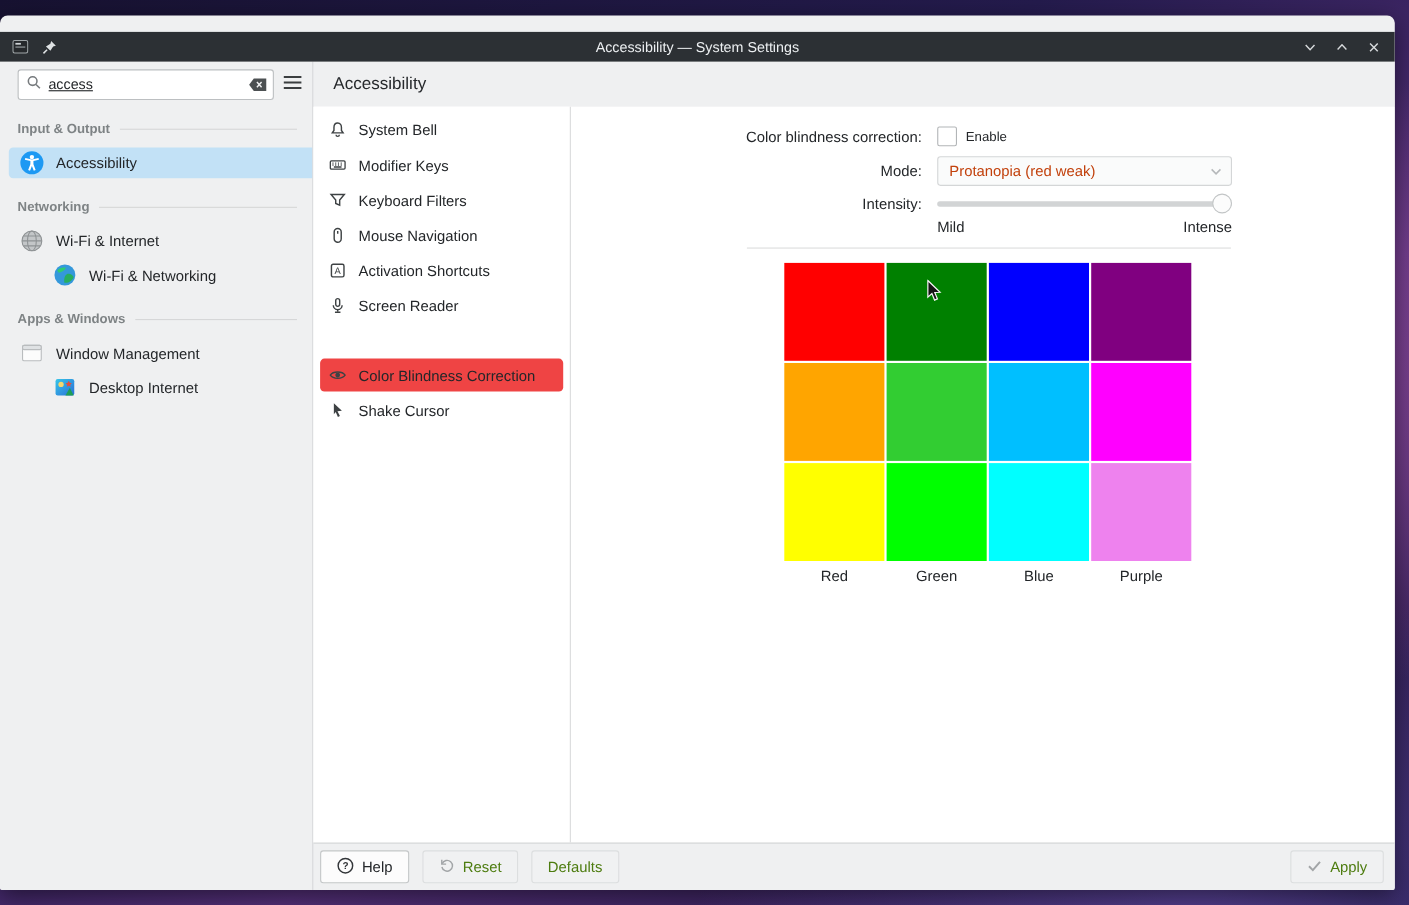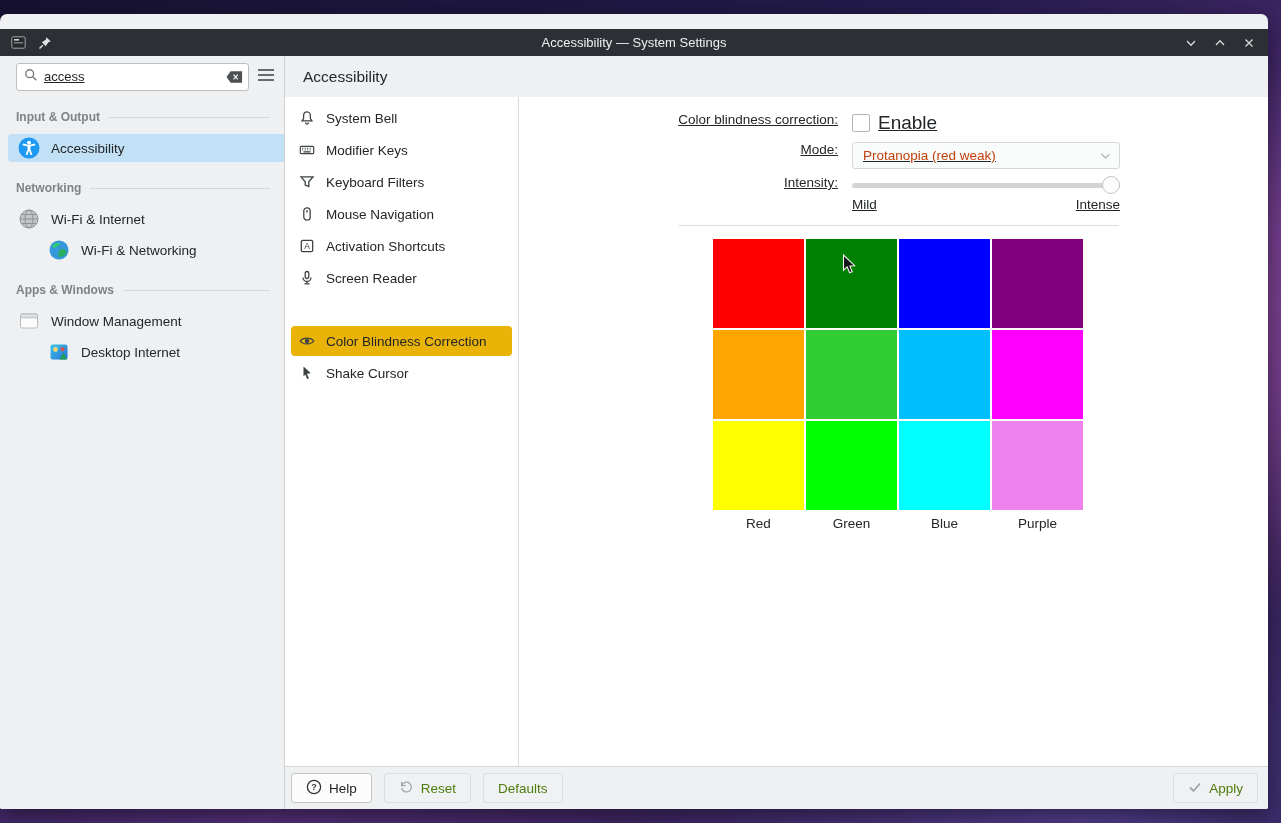--- a/index.html
+++ b/index.html
@@ -55,33 +55,33 @@
   .nav-ic { display:inline-flex; width:22px; height:22px; }
   
   .right-col { flex:1; display:flex; flex-direction:column; min-width:0; }
   .page-header { height:41px; flex:0 0 41px; background:#eff0f1; display:flex; align-items:center; padding-left:18px; font-size:15.5px; color:#26292c; }
   .main-row { flex:1; display:flex; background:#ffffff; min-height:0; }
   .subnav { width:234px; flex:0 0 234px; border-right:1px solid #dadbdc; padding-top:4px; background:#fff; }
   .sub-item {
     height:30px; margin:2px 6px; padding:0 8px; display:flex; align-items:center; gap:11px;
     font-size:13.5px; border-radius:4px; cursor:pointer;
   }
-  .sub-item.selected { background:#eab308;margin-top:33px; }
+  .sub-item.selected { background:#ef4444;margin-top:33px; }
   .sub-ic { display:inline-flex; width:16px; height:16px; }
   
   .content { flex:1; padding-top:15px; min-width:0; }
-  .form-row { display:flex; align-items:flex-start; height:24px; margin-bottom:6px;text-decoration:underline; }
+  .form-row { display:flex; align-items:center; height:24px; margin-bottom:6px; }
   .form-row.mode { height:27px; }
   .form-row.intensity { height:20px; margin-bottom:2px; }
   .form-row.minmax { height:18px; margin-bottom:0; }
   .form-label { width:326px; flex:0 0 326px; text-align:right; padding-right:7px; font-size:13.5px; }
   .ctl { width:268px; display:flex; align-items:center; gap:8px; margin-left:7px; }
   .ctl.between { justify-content:space-between; font-size:13.5px; }
   .checkbox { width:18px; height:18px; background:#fff; border:1px solid #b2b5b7; border-radius:2px; cursor:pointer; }
-  .cb-label { font-size:19px; }
+  .cb-label { font-size:12px; }
   .combobox {
     width:268px; height:27px; border:1px solid #d4d6d7; border-radius:3px; background:#fafbfb;
     display:flex; align-items:center; padding:0 8px 0 10px; color:#c2410c; font-size:13.5px;
   }
   .combo-text { flex:1; white-space:nowrap; overflow:hidden; }
   .slider { position:relative; width:268px; height:20px; cursor:pointer; }
   .slider-track { position:absolute; left:0; right:0; top:8px; height:5px; background:#d2d4d5; border-radius:2.5px; }
   .slider-handle { position:absolute; top:1px; left:calc(100% - 18px); width:18px; height:18px; border-radius:50%; background:#fcfcfc; border:1px solid #c2c5c6; }
   .separator { height:1px; background:#dcdddd; margin:10px 0 13px 160px; width:440px; }
   .swatch-grid { margin-left:194px; display:grid; grid-template-columns:repeat(4, 91px); grid-auto-rows:89px; gap:2px; width:372px; }

